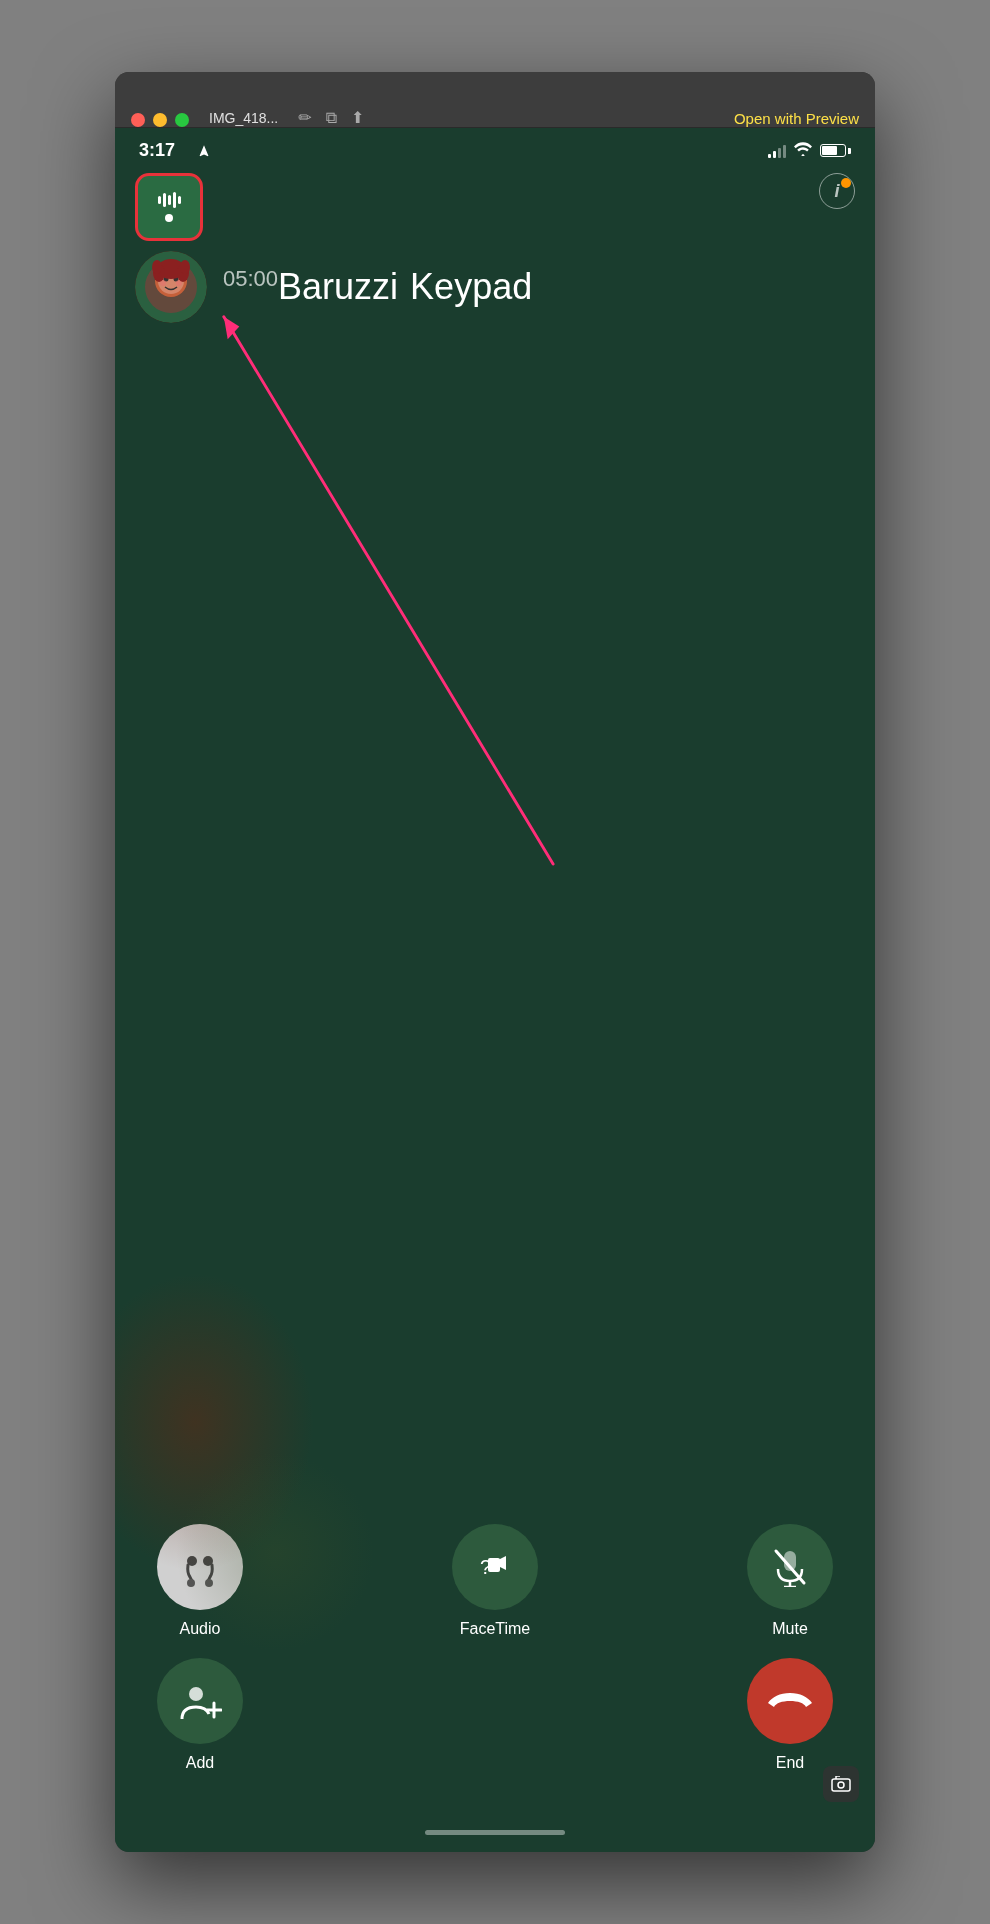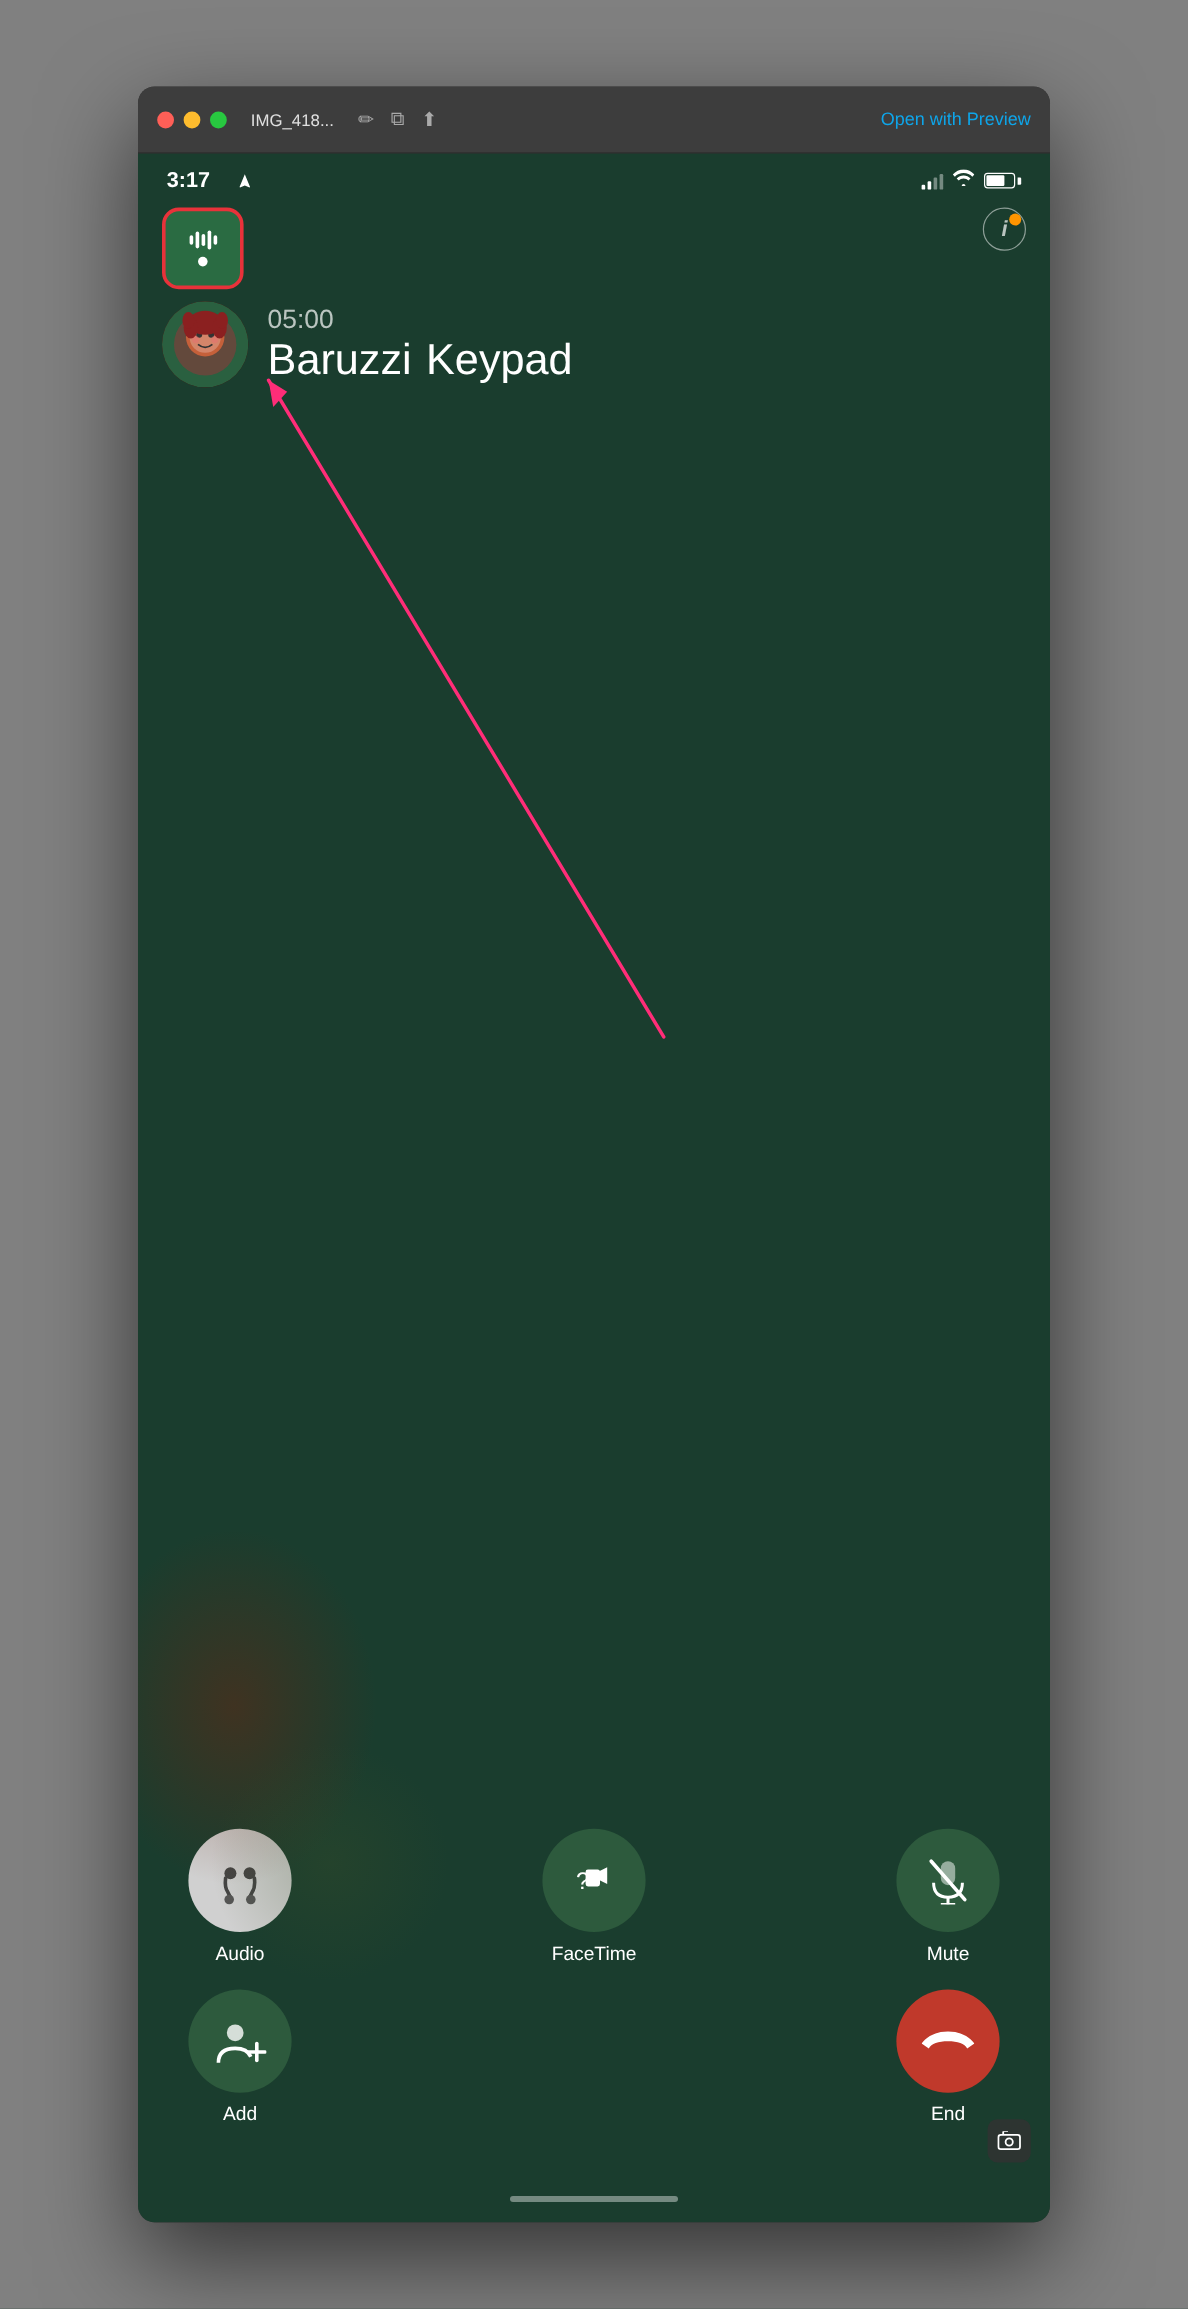--- a/index.html
+++ b/index.html
@@ -22,21 +22,21 @@
       box-shadow: 0 30px 80px rgba(0,0,0,0.6);
       display: flex;
       flex-direction: column;
       overflow: hidden;
     }
 
     .title-bar {
       height: 56px;
       background: #3d3d3d;
       display: flex;
-      align-items: center;
+      align-items: flex-end;
       padding: 0 16px;
       flex-shrink: 0;
       border-bottom: 1px solid #2a2a2a;
     }
 
     .traffic-lights {
       display: flex;
       gap: 8px;
       align-items: center;
     }
@@ -75,21 +75,21 @@
       margin-left: 8px;
     }
 
     .title-icon {
       color: #aaa;
       font-size: 16px;
     }
 
     .open-with-preview {
       margin-left: auto;
-      color: #0ea5e9;
+      color: #fde047;
       font-size: 15px;
       font-weight: 400;
     }
 
     .phone-screen {
       flex: 1;
       background: #1a3d2e;
       position: relative;
       overflow: hidden;
       display: flex;
@@ -266,21 +266,21 @@
       position: relative;
       flex-shrink: 0;
       display: flex;
       align-items: center;
       justify-content: center;
       font-size: 36px;
     }
 
     .call-timer-name {
       display: flex;
-      flex-direction: column;
+      flex-direction: row;
     }
 
     .call-timer {
       color: rgba(255,255,255,0.7);
       font-size: 22px;
       font-weight: 300;
     }
 
     .call-names {
       display: flex;

